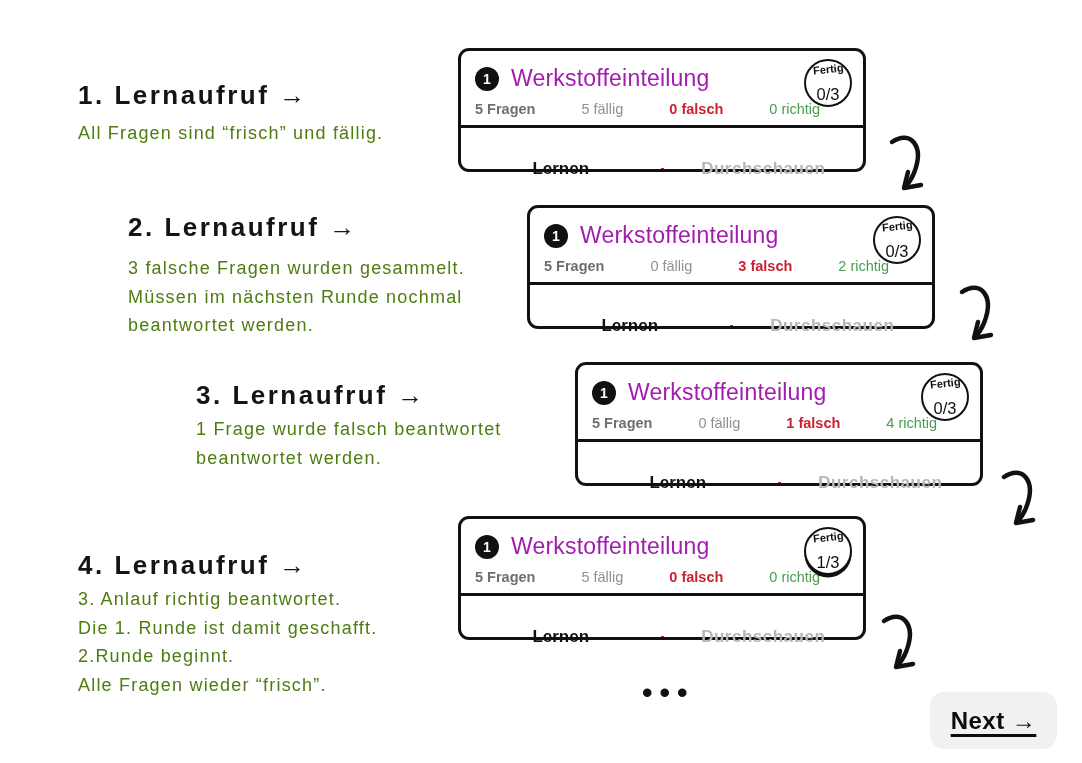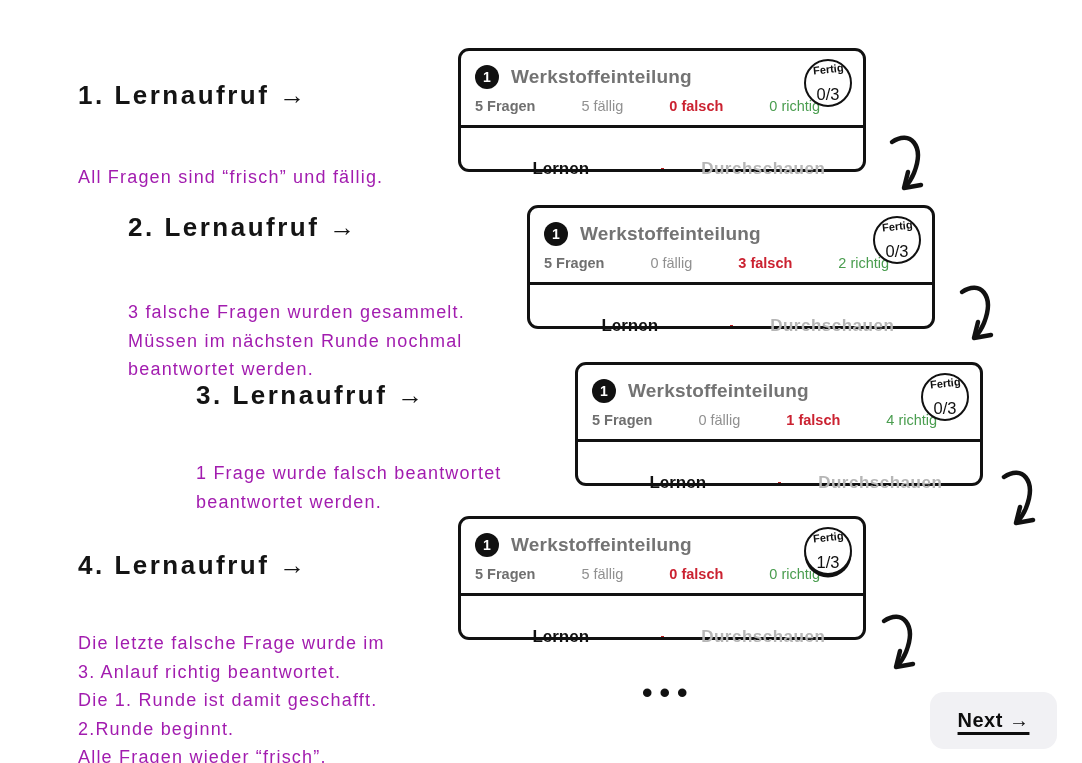--- a/index.html
+++ b/index.html
@@ -6,41 +6,41 @@
   body{
     width:1082px;height:763px;position:relative;background:#ffffff;
     font-family:"Liberation Sans", sans-serif;color:#111;overflow:hidden;
   }
   
   .sec-heading{
     position:absolute;font-size:26px;font-weight:600;letter-spacing:2.5px;color:#141414;
     white-space:nowrap;
   }
   .sec-body{
-    position:absolute;font-size:18px;font-weight:500;letter-spacing:1.2px;color:#a21caf;
-    line-height:28.5px;white-space:nowrap;margin-top:44px;
+    position:absolute;font-size:18px;font-weight:500;letter-spacing:1.2px;color:#4d7c0f;
+    line-height:28.5px;white-space:nowrap;
   }
   
   .card{
     position:absolute;width:408px;height:124px;background:#fff;
     border:3px solid #111;border-radius:11px;box-sizing:border-box;
     display:flex;flex-direction:column;
   }
   .card1{left:458px;top:48px}
   .card2{left:527px;top:205px}
   .card3{left:575px;top:362px}
   .card4{left:458px;top:516px}
   .card-top{flex:1;position:relative;padding:9px 14px 0 14px;}
   .title-row{display:flex;align-items:center;gap:12px;margin-top:5px;}
   .num-badge{
     width:24px;height:24px;border-radius:50%;background:#111;color:#fff;
     font-size:14px;font-weight:700;display:flex;align-items:center;justify-content:center;
     flex:0 0 auto;
   }
-  .card-title{font-size:19px;font-weight:700;color:#737373;letter-spacing:0.2px;}
+  .card-title{font-size:23px;font-weight:400;color:#a21caf;letter-spacing:0.2px;}
   .stats-row{display:flex;gap:46px;margin-top:9px;align-items:baseline;font-size:14.5px;white-space:nowrap;}
   .stat-fragen{color:#6f6f6f;font-weight:700;}
   .stat-faellig{color:#909090;font-weight:500;}
   .stat-falsch{color:#cb2231;font-weight:700;}
   .stat-richtig{color:#4a9d4f;font-weight:500;}
   .fertig-badge{
     position:absolute;top:8px;right:11px;width:48px;height:48px;box-sizing:border-box;
     border:2.5px solid #111;border-radius:50%;background:#fff;
     display:flex;flex-direction:column;align-items:center;justify-content:center;line-height:1;
   }
@@ -62,21 +62,21 @@
     position:absolute;left:642px;top:676px;font-size:30px;letter-spacing:7px;
     color:#111;font-weight:700;
   }
   
   .next-btn{
     position:absolute;left:930px;top:692px;width:127px;height:57px;
     background:#f1f1f4;border-radius:14px;display:flex;align-items:center;justify-content:center;
     cursor:pointer;
   }
   .next-label{
-    font-size:20px;font-weight:700;color:#0d0d0d;
+    font-size:24px;font-weight:700;color:#0d0d0d;
     text-decoration:underline;text-decoration-thickness:2.5px;text-underline-offset:5px;
     letter-spacing:0.5px;
   }
 </style>
 </head>
 <body>
 
 <div class="sec-heading" style="left:78px;top:80px">1. Lernaufruf →</div>
 <div class="sec-body" style="left:78px;top:119px">
   <div>All Fragen sind “frisch” und fällig.</div>
@@ -90,21 +90,20 @@
 </div>
 
 <div class="sec-heading" style="left:196px;top:380px">3. Lernaufruf →</div>
 <div class="sec-body" style="left:196px;top:415px">
   <div>1 Frage wurde falsch beantwortet</div>
   <div>beantwortet werden.</div>
 </div>
 
 <div class="sec-heading" style="left:78px;top:550px">4. Lernaufruf →</div>
 <div class="sec-body" style="left:78px;top:585px">
-  <div>Die letzte falsche Frage wurde im</div>
   <div>3. Anlauf richtig beantwortet.</div>
   <div>Die 1. Runde ist damit geschafft.</div>
   <div>2.Runde beginnt.</div>
   <div>Alle Fragen wieder “frisch”.</div>
 </div>
 
 <div class="card card1">
   <div class="card-top">
     <div class="title-row">
       <span class="num-badge">1</span>

